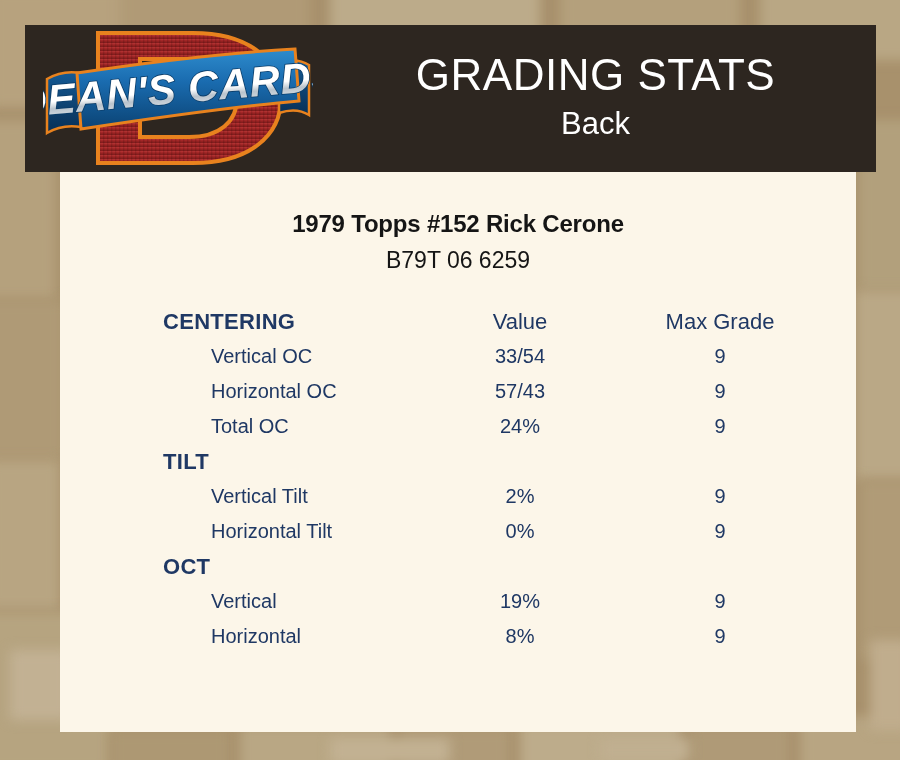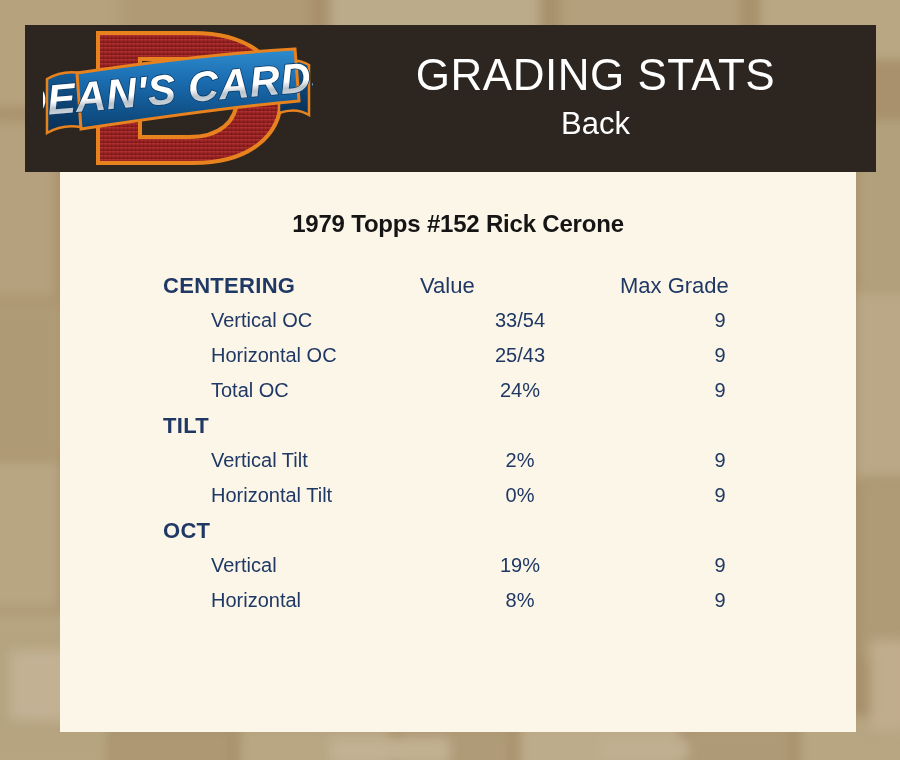--- a/index.html
+++ b/index.html
@@ -123,21 +123,21 @@
     font-weight: 400;
   }
   .hdr-section {
     text-align: left;
     padding-left: 103px !important;
     font-size: 22px !important;
     font-weight: bold !important;
     letter-spacing: 0.3px;
   }
   .hdr-col {
-    text-align: left;
+    text-align: center;
     font-size: 22px !important;
     font-weight: normal;
   }
   .row-label {
     text-align: left;
     padding-left: 151px !important;
   }
   .row-value, .row-grade {
     text-align: center;
   }
@@ -220,20 +220,21 @@
   <div id="header-title-block">
     <div id="grading-title">GRADING STATS</div>
     <div id="grading-subtitle">Back</div>
   </div>
 </div>
 
 <div id="content-panel">
 
   <div id="card-title">1979 Topps #152 Rick Cerone</div>
 
+  <div id="card-serial">B79T 06 6259</div>
 
   <table id="stats-table">
     <colgroup>
       <col class="c-label">
         <col class="c-value">
         <col class="c-grade">
     </colgroup>
     <tbody>
 
     <tr>
@@ -241,21 +242,21 @@
           <th class="hdr-col">Value</th>
           <th class="hdr-col">Max Grade</th>
         </tr>
         <tr>
           <td class="row-label">Vertical OC</td>
           <td class="row-value">33/54</td>
           <td class="row-grade">9</td>
         </tr>
         <tr>
           <td class="row-label">Horizontal OC</td>
-          <td class="row-value">25/43</td>
+          <td class="row-value">57/43</td>
           <td class="row-grade">9</td>
         </tr>
         <tr>
           <td class="row-label">Total OC</td>
           <td class="row-value">24%</td>
           <td class="row-grade">9</td>
         </tr>
         <tr>
           <th class="hdr-section">TILT</th>
           <th class="hdr-col"></th>

